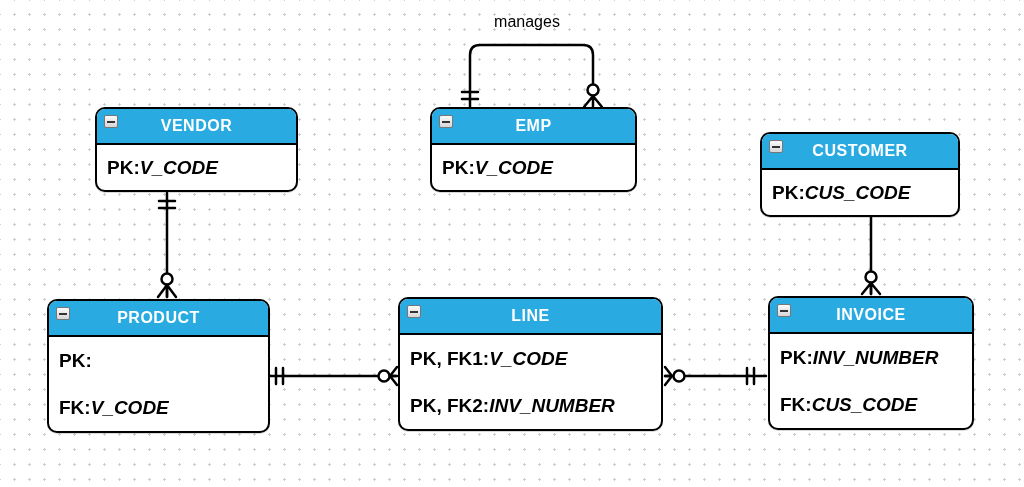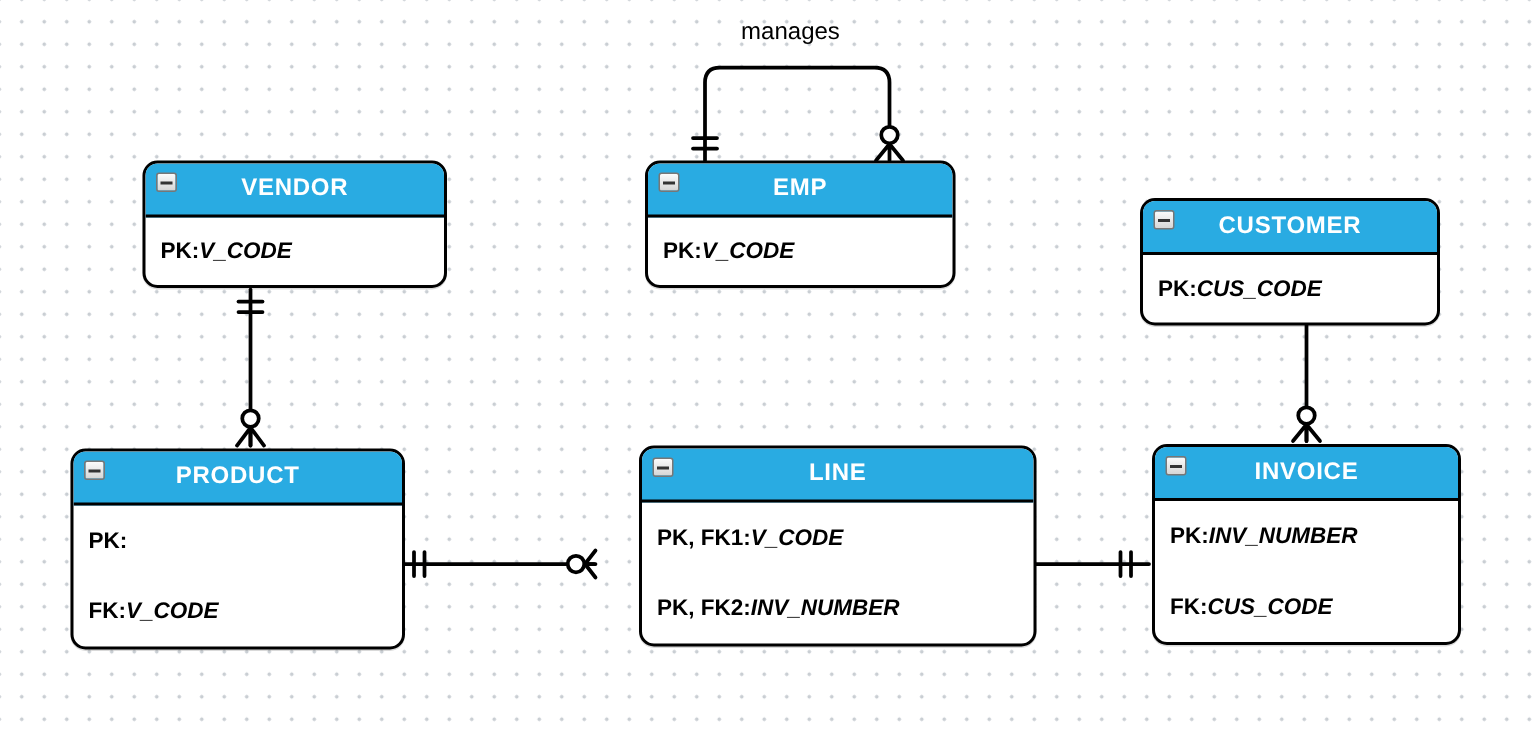--- a/index.html
+++ b/index.html
@@ -41,21 +41,21 @@
     background:linear-gradient(#fbfbfb,#d6d6d6);
     border:1px solid #777; border-radius:2px;
     display:flex; align-items:center; justify-content:center;
     cursor:pointer; padding:0;
   }
   .minus-bar { width:8px; height:2px; background:#333; }
 
   .entity-body { display:flex; flex-direction:column; justify-content:space-around; }
   .entity.small .entity-body { height:45px; }
   .entity.large .entity-body { height:94px; }
-  .row { display:flex; align-items:center; padding:0 10px; font-size:15px; font-weight:bold; color:#000; }
+  .row { display:flex; align-items:center; padding:0 10px; font-size:19px; font-weight:bold; color:#000; }
   .row .key { white-space:nowrap; }
   .row .val { flex:1; white-space:nowrap;font-style:italic; }
 
   .rel-label {
     position:absolute; z-index:2;
     font-size:16px; font-weight:normal; color:#000;
     text-align:center;
   }
   #manages-label { left:462px; top:13px; width:130px; }
 </style>
@@ -185,21 +185,21 @@
       <div class="row">
         <span class="key">PK:</span>
       </div>
       <div class="row">
         <span class="key">FK:</span>
         <span class="val">V_CODE</span>
       </div>
     </div>
   </div>
 
-  <div class="entity large" style="left:398px;top:297px;width:265px;margin-left:28px;">
+  <div class="entity large" style="left:398px;top:297px;width:265px;">
     <div class="entity-header">
       <button class="collapse-btn">
         <span class="minus-bar"></span>
       </button>
       <span class="entity-title">LINE</span>
     </div>
     <div class="entity-body">
       <div class="row">
         <span class="key">PK, FK1:</span>
         <span class="val">V_CODE</span>

